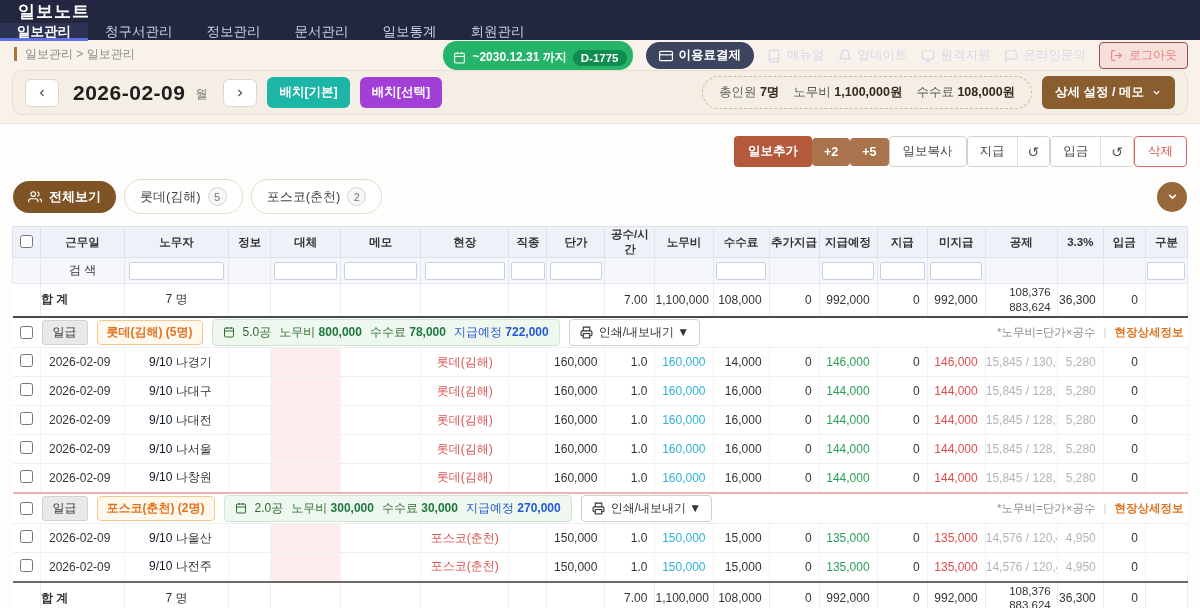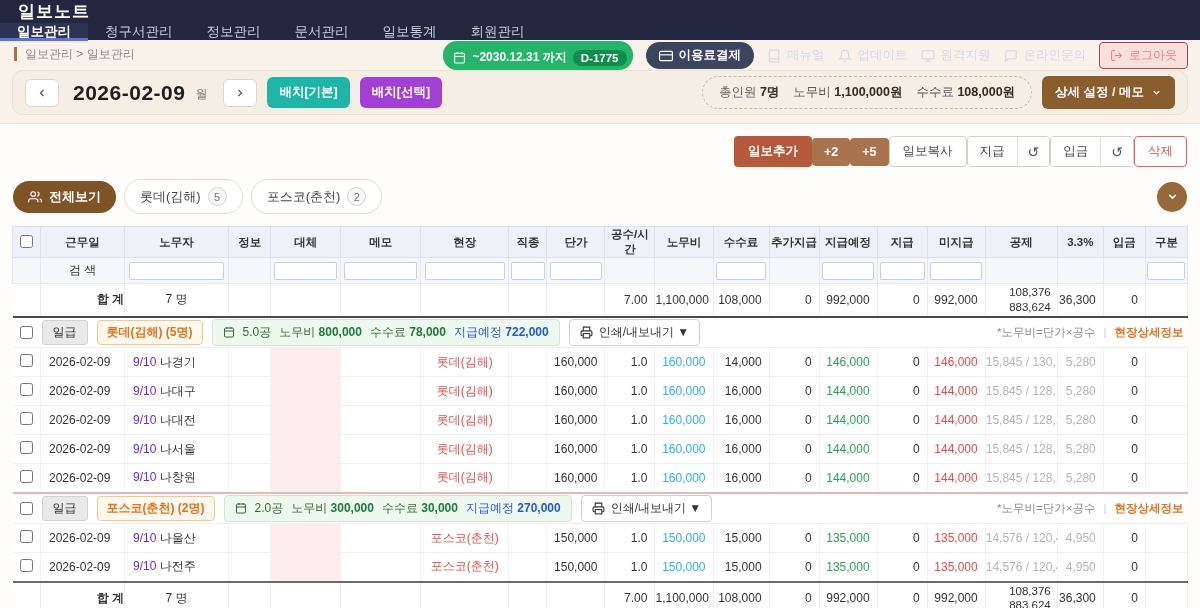--- a/index.html
+++ b/index.html
@@ -60,41 +60,41 @@
   
   table { width:calc(100% - 24px); margin:0 12px; border-collapse:collapse; table-layout:fixed; background:#fff; font-size:12px; }
   thead th { background:#eef1f8; border:1px solid #dde1ee; font-size:11.5px; color:#333; height:23px; font-weight:bold; }
   tr.search-row td { background:#f5f7fb; border:1px solid #e4e8f1; height:26px; text-align:center; }
   tr.search-row input[type=text] { width:92%; height:18px; border:1px solid #c7d0e2; border-radius:2px; background:#fff; }
   td { overflow:hidden; white-space:nowrap; }
   .cb { width:13px; height:13px; }
   tr.total-row td { height:33px; border-right:1px solid #ececf2; background:#fff; }
   tr.total-top td { border-bottom:2px solid #4a4a4a; border-top:1px solid #d8dce8; }
   tr.total-bottom td { border-top:2px solid #6a6a6a; border-bottom:2px solid #6a6a6a; }
-  .t-label { font-weight:bold; text-align:right; }
+  .t-label { font-weight:bold; text-align:left; }
   .stack { line-height:1.25; font-size:11.5px; text-align:right; padding-right:6px; }
   tr.group-row td { height:31px; border-bottom:1px solid #eee; }
   tr.group-row.group-divide td { border-top:2px solid #efb3b3; }
   .group-flex { display:flex; align-items:center; gap:9px; padding:0 4px 0 7px; }
   .btn-paytype { background:#e9e9e9; border:1px solid #d2d2d2; border-radius:3px; font-size:12px; color:#333; padding:3px 10px; cursor:pointer; }
   .site-badge { background:#fff8ec; border:1px solid #f3c98e; color:#e0731f; font-weight:bold; border-radius:4px; font-size:12px; padding:3px 9px; }
   .group-pill { display:flex; align-items:center; gap:8px; background:#eef8ef; border:1px solid #cfe6d2; border-radius:4px; padding:4px 10px; font-size:12px; color:#2f6b33; }
   .group-pill b { color:#1d7a3c; }
   .group-pill .g-planned { color:#2457d6; font-weight:bold; }
   .group-pill .g-planned-lbl { color:#2457d6; }
   .btn-print { display:flex; align-items:center; gap:6px; background:#fff; border:1px solid #cfcfcf; border-radius:4px; padding:4px 10px; font-size:12px; color:#333; cursor:pointer; }
   .group-right { margin-left:auto; display:flex; align-items:center; gap:8px; font-size:11.5px; }
   .group-right .note { color:#8a8a8a; }
   .group-right .vdiv { color:#ccc; }
   .detail-link { color:#e0731f; font-weight:bold; cursor:pointer; text-decoration:none; }
   tr.data-row td { height:29px; border-bottom:1px solid #efefef; border-right:1px solid #f3f3f6; }
   .c-center { text-align:center; }
   .c-left { text-align:left; padding-left:8px; }
   .c-right { text-align:right; padding-right:7px; }
-  .rate { color:#6d28d9; }
+  .rate { color:#0f172a;margin-left:16px; }
   .site-red { color:#d9534f; }
   .val-cyan { color:#2fb1d8; }
   .val-green { color:#2ca05a; }
   .val-red { color:#e04c4c; }
   .val-gray { color:#b4b4b8; }
   td.col-sub { background:#fdecec; }
 </style>
 </head>
 <body>
 

